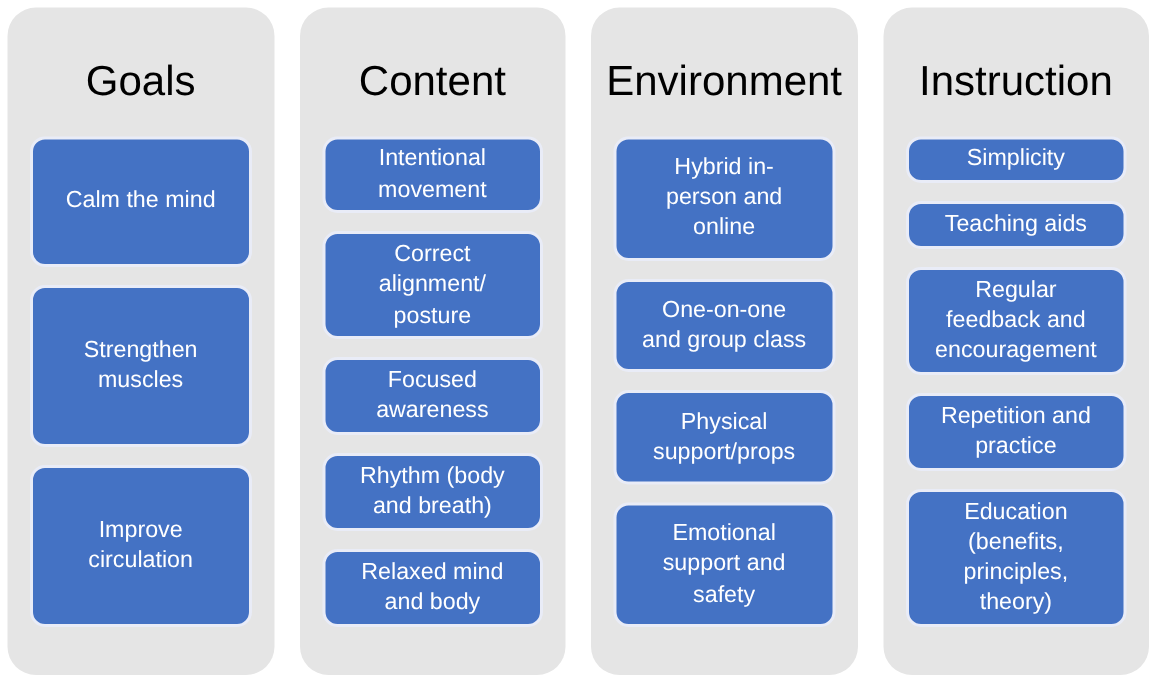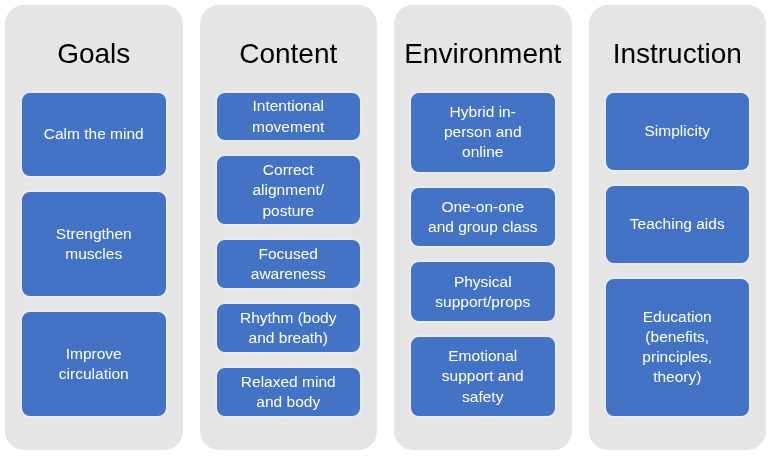--- a/index.html
+++ b/index.html
@@ -139,20 +139,29 @@
   <section class="column">
     <h2 class="column-title">Instruction</h2>
     <div class="boxes">
       <div class="box">
           <span class="label">Simplicity</span>
         </div>
       <div class="box">
           <span class="label">Teaching aids</span>
         </div>
       <div class="box">
+          <span class="label">Regular
+feedback and
+encouragement</span>
+        </div>
+      <div class="box">
+          <span class="label">Repetition and
+practice</span>
+        </div>
+      <div class="box">
           <span class="label">Education
 (benefits,
 principles,
 theory)</span>
         </div>
     </div>
   </section>
 
 </div>
 

